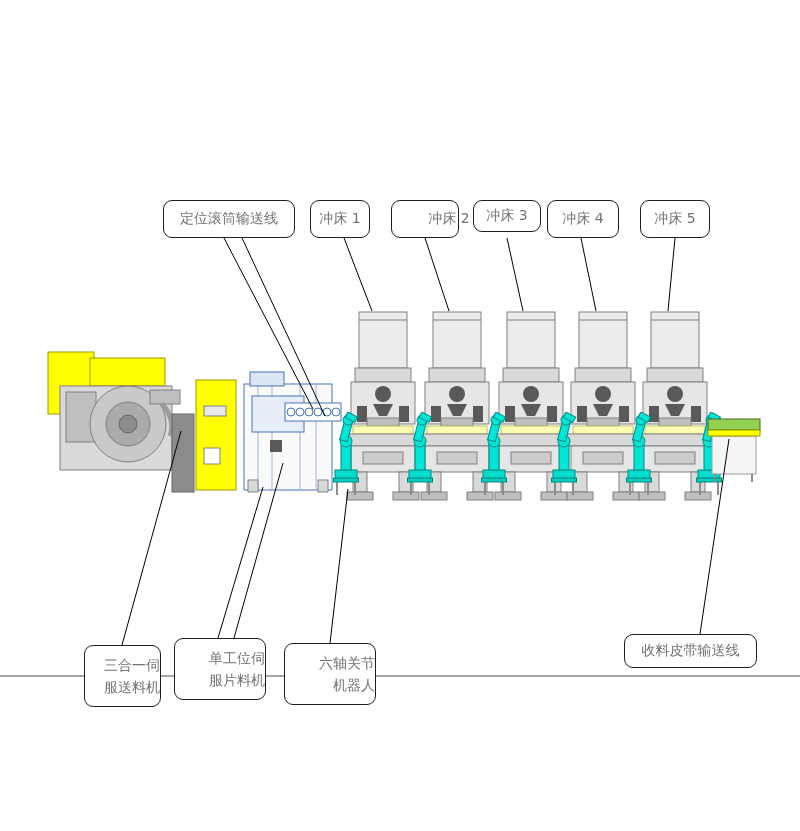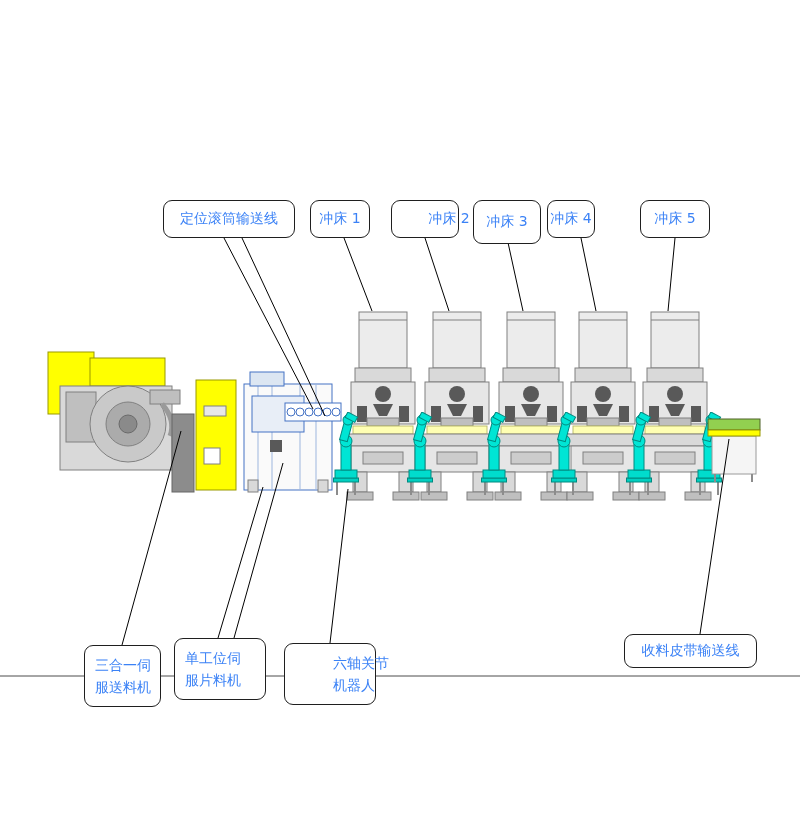--- a/index.html
+++ b/index.html
@@ -15,27 +15,27 @@
   }
   .callout {
     position:absolute;
     background:#ffffff;
     border:1.5px solid #1f1f1f;
     border-radius:9px;
     display:flex;
     align-items:center;
     justify-content:center;
     font-size:14px;
-    color:#3b82f6;
+    color:#737373;
     z-index:2;
     white-space:nowrap;
   }
   .callout.multiline {
     flex-direction:column;
-    align-items:flex-start;
+    align-items:flex-end;
     justify-content:center;
     padding-left:10px;
     line-height:1.6;
   }
 </style>
 </head>
 <body>
 
 <svg class="diagram-svg" width="800" height="831" viewBox="0 0 800 831">
   <defs>
@@ -152,24 +152,24 @@
 
 <div class="callout" style="left:163px; top:200px; width:132px; height:38px;">
   <span>定位滚筒输送线</span>
 </div>
 <div class="callout" style="left:310px; top:200px; width:60px; height:38px;">
   <span>冲床 1</span>
 </div>
 <div class="callout" style="left:391px; top:200px; width:68px; height:38px;padding-left:48px;">
   <span>冲床 2</span>
 </div>
-<div class="callout" style="left:473px; top:200px; width:68px; height:44px;">
+<div class="callout" style="left:473px; top:200px; width:68px; height:32px;">
   <span>冲床 3</span>
 </div>
-<div class="callout" style="left:547px; top:200px; width:48px; height:38px;">
+<div class="callout" style="left:547px; top:200px; width:72px; height:38px;">
   <span>冲床 4</span>
 </div>
 <div class="callout" style="left:640px; top:200px; width:70px; height:38px;">
   <span>冲床 5</span>
 </div>
 
 <div class="callout multiline" style="left:84px; top:645px; width:77px; height:62px;">
   <span>三合一伺</span>
   <span>服送料机</span>
 </div>

